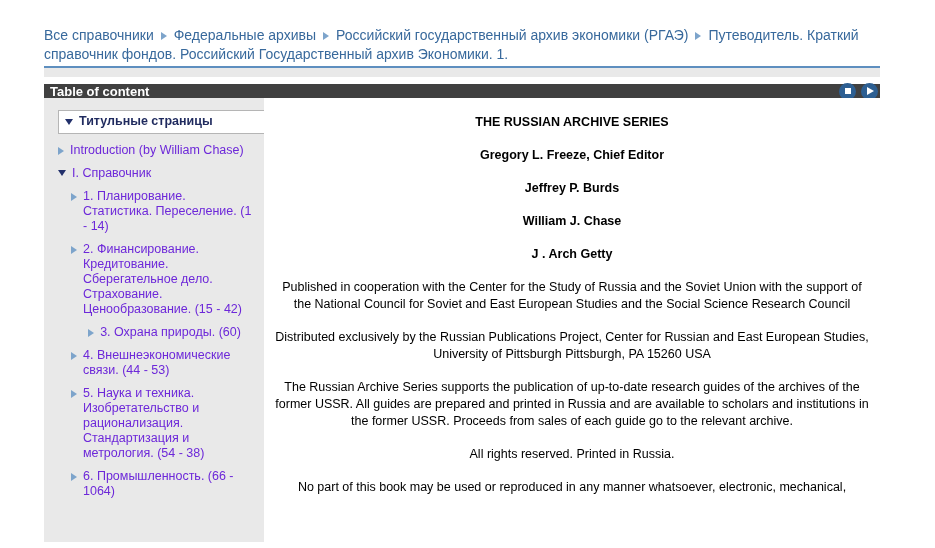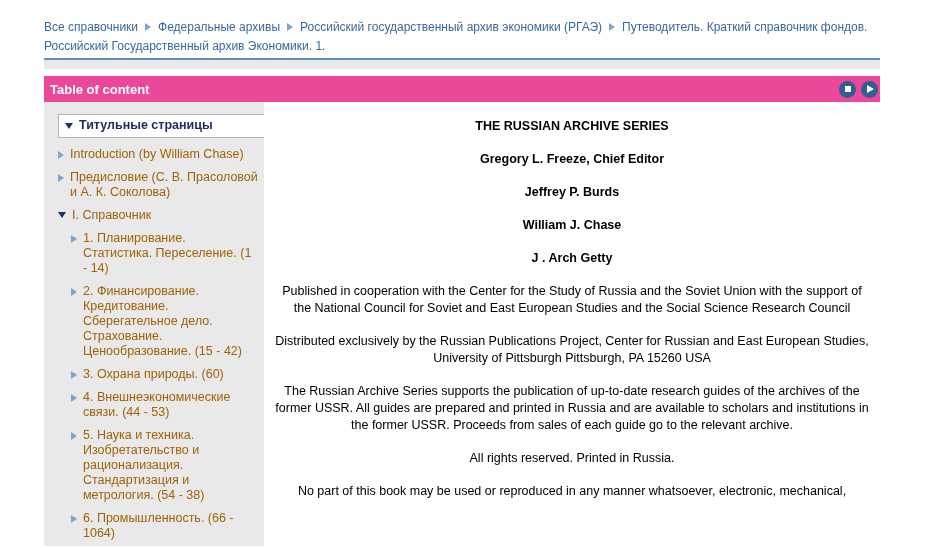--- a/index.html
+++ b/index.html
@@ -1,55 +1,55 @@
 <!DOCTYPE html>
 <html><head>
 <meta charset="utf-8">
 <style>
   * { margin:0; padding:0; box-sizing:border-box; }
   html,body { width:935px; height:548px; overflow:hidden; background:#ffffff;
               font-family:"Liberation Sans", sans-serif; }
   .container { margin-left:44px; width:836px; }
 
   
-  .breadcrumb { padding-top:18px; padding-bottom:2px; font-size:12px; line-height:19px;
+  .breadcrumb { padding-top:26px; padding-bottom:2px; font-size:14px; line-height:19px;
                 color:#38699c; border-bottom:2px solid #5e8fbf; }
   .crumb { color:#38699c; text-decoration:none; cursor:pointer; }
   .crumb.current { cursor:default; }
   .sep { display:inline-block; width:0; height:0; border-left:6px solid #7da4cb;
          border-top:4px solid transparent; border-bottom:4px solid transparent;
          margin:0 7px 0 7px; }
   .band { height:9px; background:#e9e9e9; }
   .gapw { height:7px; background:#ffffff; }
 
   
-  .bar { height:26px; background:#ec4899; display:flex; align-items:center; }
+  .bar { height:14px; background:#404040; display:flex; align-items:center; }
   .bar-title { flex:1; color:#ffffff; font-weight:bold; font-size:13px; padding-left:6px; }
   .bar-buttons { display:flex; gap:5px; padding-right:2px; }
   .cbtn { width:17px; height:17px; border-radius:50%; background:#2d5f92;
           display:flex; align-items:center; justify-content:center; cursor:pointer; }
   .icon-square { width:6px; height:6px; background:#ffffff; }
   .icon-play { width:0; height:0; border-left:7px solid #ffffff;
                border-top:4px solid transparent; border-bottom:4px solid transparent;
                margin-left:2px; }
 
   
   .columns { display:flex; height:444px; overflow:hidden; align-items:stretch; }
   .sidebar { width:220px; flex:none; background:#e9e9e9; padding:12px 6px 0 14px; overflow:hidden; }
   .s-item { display:flex; margin-bottom:8px; font-size:12.5px; line-height:15px;
-            color:#a16207; cursor:pointer; }
+            color:#6d28d9; cursor:pointer; }
   .s-item .tri { flex:none; margin-top:4px; margin-right:6px; }
   .tri-right { width:0; height:0; border-left:6px solid #7da4cb;
                border-top:4px solid transparent; border-bottom:4px solid transparent; }
   .tri-down  { width:0; height:0; border-top:6px solid #22306b;
                border-left:4px solid transparent; border-right:4px solid transparent; }
   .s-item.selected { background:#ffffff; border:1px solid #b5b5b5; width:228px;
                      padding:3px 4px 4px 6px; font-weight:bold; color:#1f2a5e; margin-bottom:9px; }
   .s-item.selected .tri { margin-top:5px; }
-  .s-item.lvl1 { margin-left:13px; }
+  .s-item.lvl1 { margin-left:13px;justify-content:center; }
 
   
   .main { flex:1; background:#ffffff; padding:16px 10px 0 10px; text-align:center;
           font-size:12.5px; line-height:17px; color:#000000; overflow:hidden; }
   .block { margin-bottom:16px; }
   .block.bold { font-weight:bold; }
 </style>
 </head>
 <body>
 
@@ -80,24 +80,20 @@
       <div class="s-item selected">
         <span class="tri tri-down"></span>
         <span>Титульные страницы</span>
       </div>
 
       <div class="s-item">
         <span class="tri tri-right"></span>
         <span>Introduction (by William Chase)</span>
       </div>
 
-      <div class="s-item">
-        <span class="tri tri-right"></span>
-        <span>Предисловие (С. В. Прасоловой и А. К. Соколова)</span>
-      </div>
 
       <div class="s-item">
         <span class="tri tri-down"></span>
         <span>I. Справочник</span>
       </div>
 
       <div class="s-item lvl1">
         <span class="tri tri-right"></span>
         <span>1. Планирование. Статистика. Переселение. (1 - 14)</span>
       </div>

